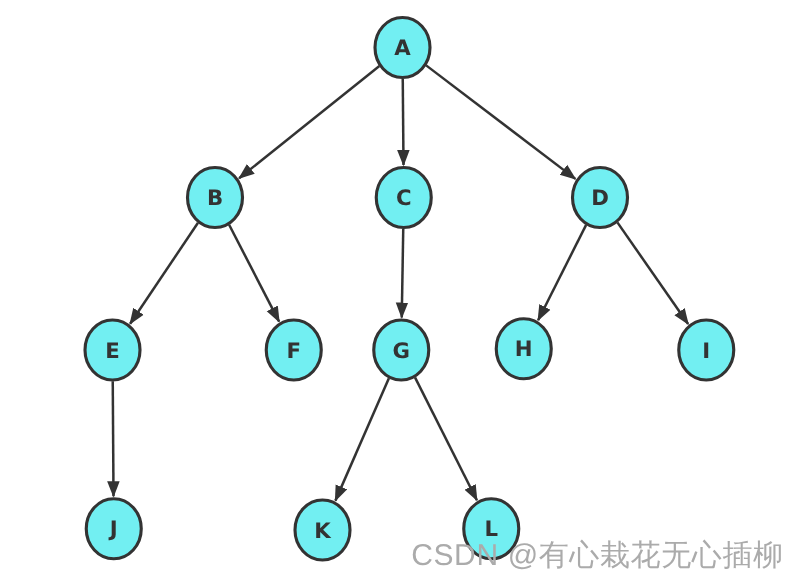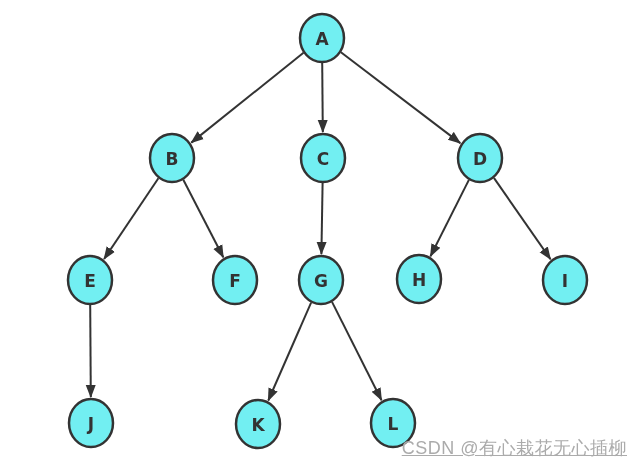--- a/index.html
+++ b/index.html
@@ -24,25 +24,24 @@
   }
   .node-label {
     font-family: "DejaVu Sans", "Liberation Sans", sans-serif;
     font-weight: bold;
     font-size: 17px;
   }
   .watermark {
     position: absolute;
     right: 4px;
     bottom: 5px;
-    font-size: 18px;
+    font-size: 24px;
     letter-spacing: 0.5px;
     white-space: nowrap;
     user-select: none;
-    text-decoration: underline;
   }
 </style>
 </head>
 <body>
 
 <div class="canvas">
   <svg id="tree-svg" width="631" height="465" viewBox="0 0 631 465" xmlns="http://www.w3.org/2000/svg">
       <defs>
         <marker id="arrowhead" markerUnits="userSpaceOnUse" markerWidth="14" markerHeight="12" refX="12" refY="5.5" orient="auto">
           <path d="M0,0.5 L13,5.5 L0,10.5 Z" fill="#333333"></path>

